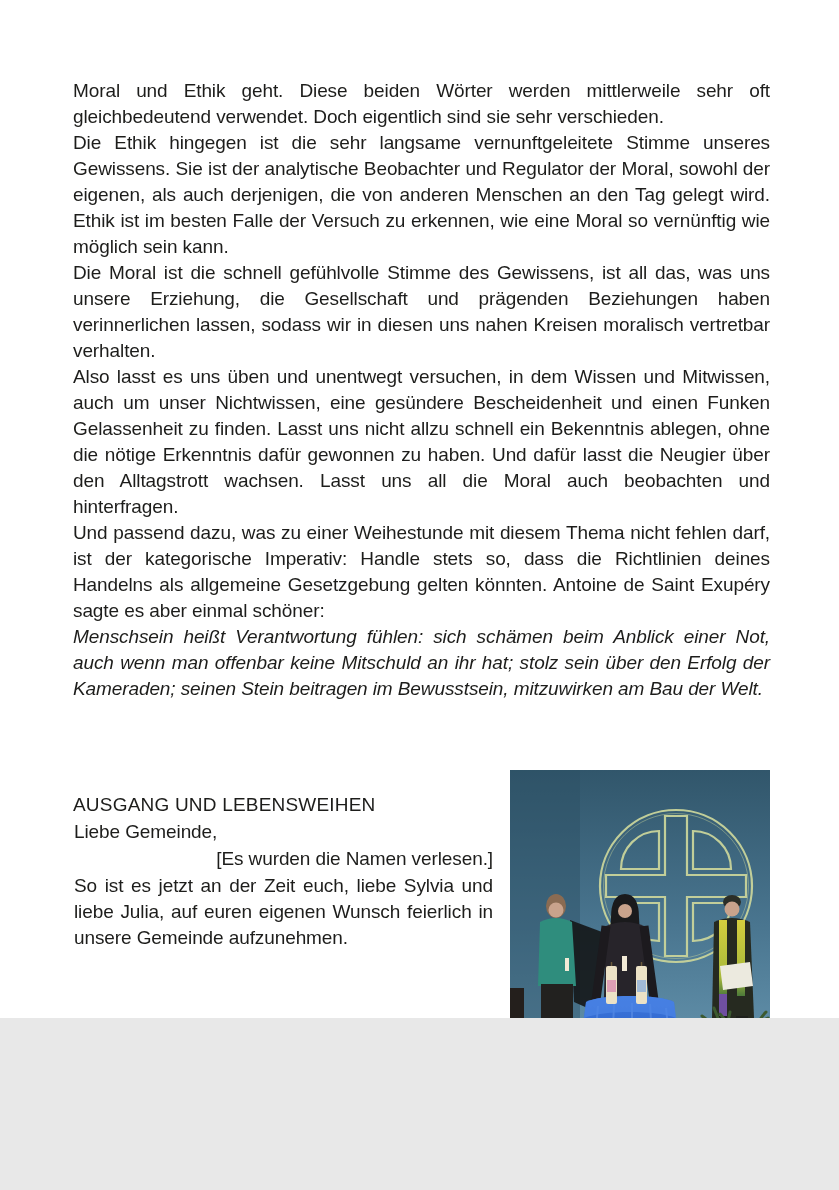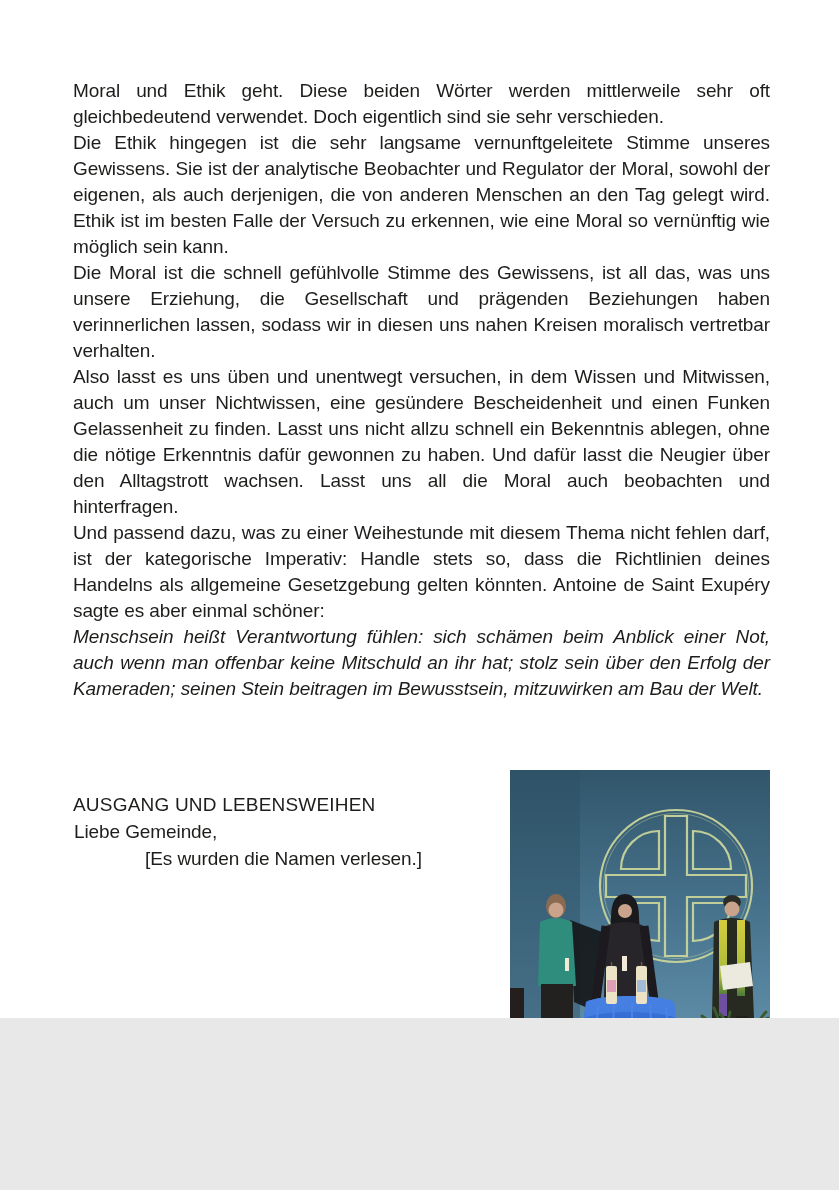--- a/index.html
+++ b/index.html
@@ -33,21 +33,21 @@
     margin:4px 0 6px 17px;
     padding:0;border:0;
     background:#35596d;
   }
   .photo svg{display:block;}
   h2.heading{
     margin:26px 0 0 0;
     font-size:19px;line-height:26px;font-weight:400;
     text-align:left;letter-spacing:0.2px;
   }
-  .names-note{text-align:center;}
+  .names-note{text-align:right;}
   .footer{
     position:absolute;top:1127px;right:69px;
     font-size:19px;line-height:26px;
     white-space:nowrap;
     margin-top:22px;
   }
   .footer .dash{display:inline-block;margin:0 11px 0 8px;}
 </style>
 </head>
 <body>
@@ -170,19 +170,20 @@
             <path d="M236,302 C224,286 208,278 192,276"></path>
             <path d="M246,300 C252,286 258,280 260,278"></path>
           </g>
         </g>
       </svg>
     </figure>
 
     <h2 class="heading">AUSGANG UND LEBENSWEIHEN</h2>
     <p>Liebe Gemeinde,</p>
     <p class="names-note">[Es wurden die Namen verlesen.]</p>
+    <p>So ist es jetzt an der Zeit euch, liebe Sylvia und liebe Julia, auf euren eigenen Wunsch feierlich in unsere Gemeinde aufzunehmen.</p>
   </div>
 
   <div class="footer">
     <span>Morgenröte 1/2026</span><span class="dash">–</span><span>9</span>
   </div>
 
 </div>
 
 </body></html>

